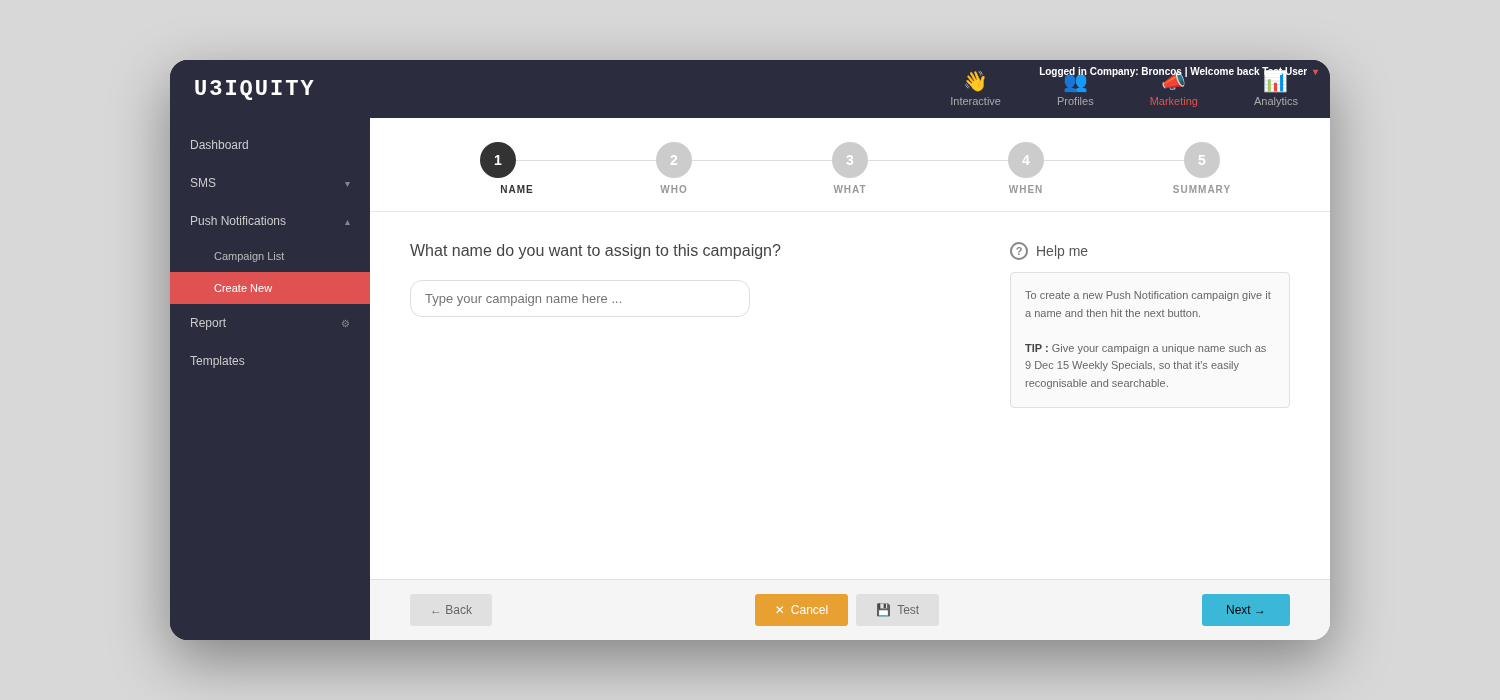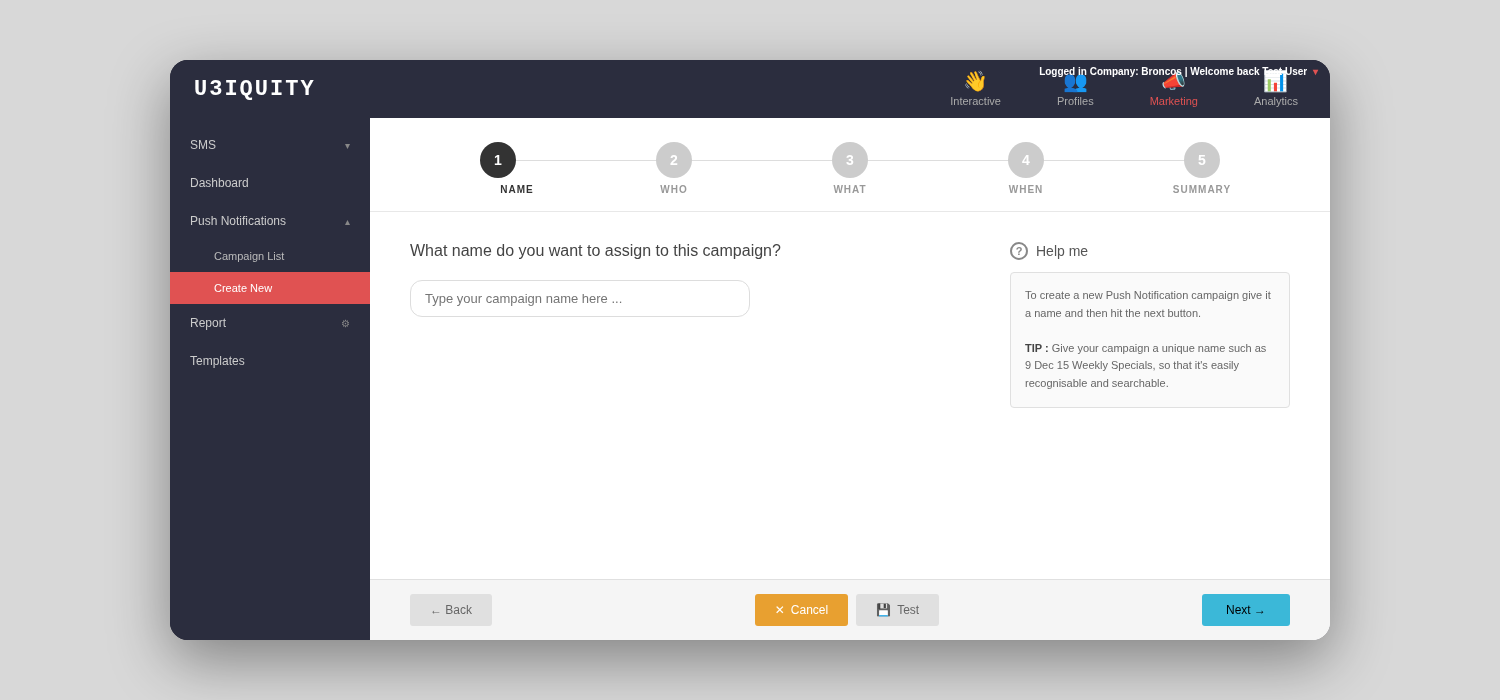--- a/index.html
+++ b/index.html
@@ -346,25 +346,25 @@
         <span class="nav-icon">📊</span>
         <span>Analytics</span>
       </div>
     </div>
   </div>
 
   <div class="main-area">
 
     <div class="sidebar">
       <div class="sidebar-item">
+        <span>Dashboard</span>
+      </div>
+      <div class="sidebar-item">
         <span>SMS</span>
         <span class="chevron">▾</span>
-      </div>
-      <div class="sidebar-item">
-        <span>Dashboard</span>
       </div>
       <div class="sidebar-item">
         <span>Push Notifications</span>
         <span class="chevron">▴</span>
       </div>
       <div class="sidebar-sub-item">
         <span>Campaign List</span>
       </div>
       <div class="sidebar-sub-item active">
         <span>Create New</span>

